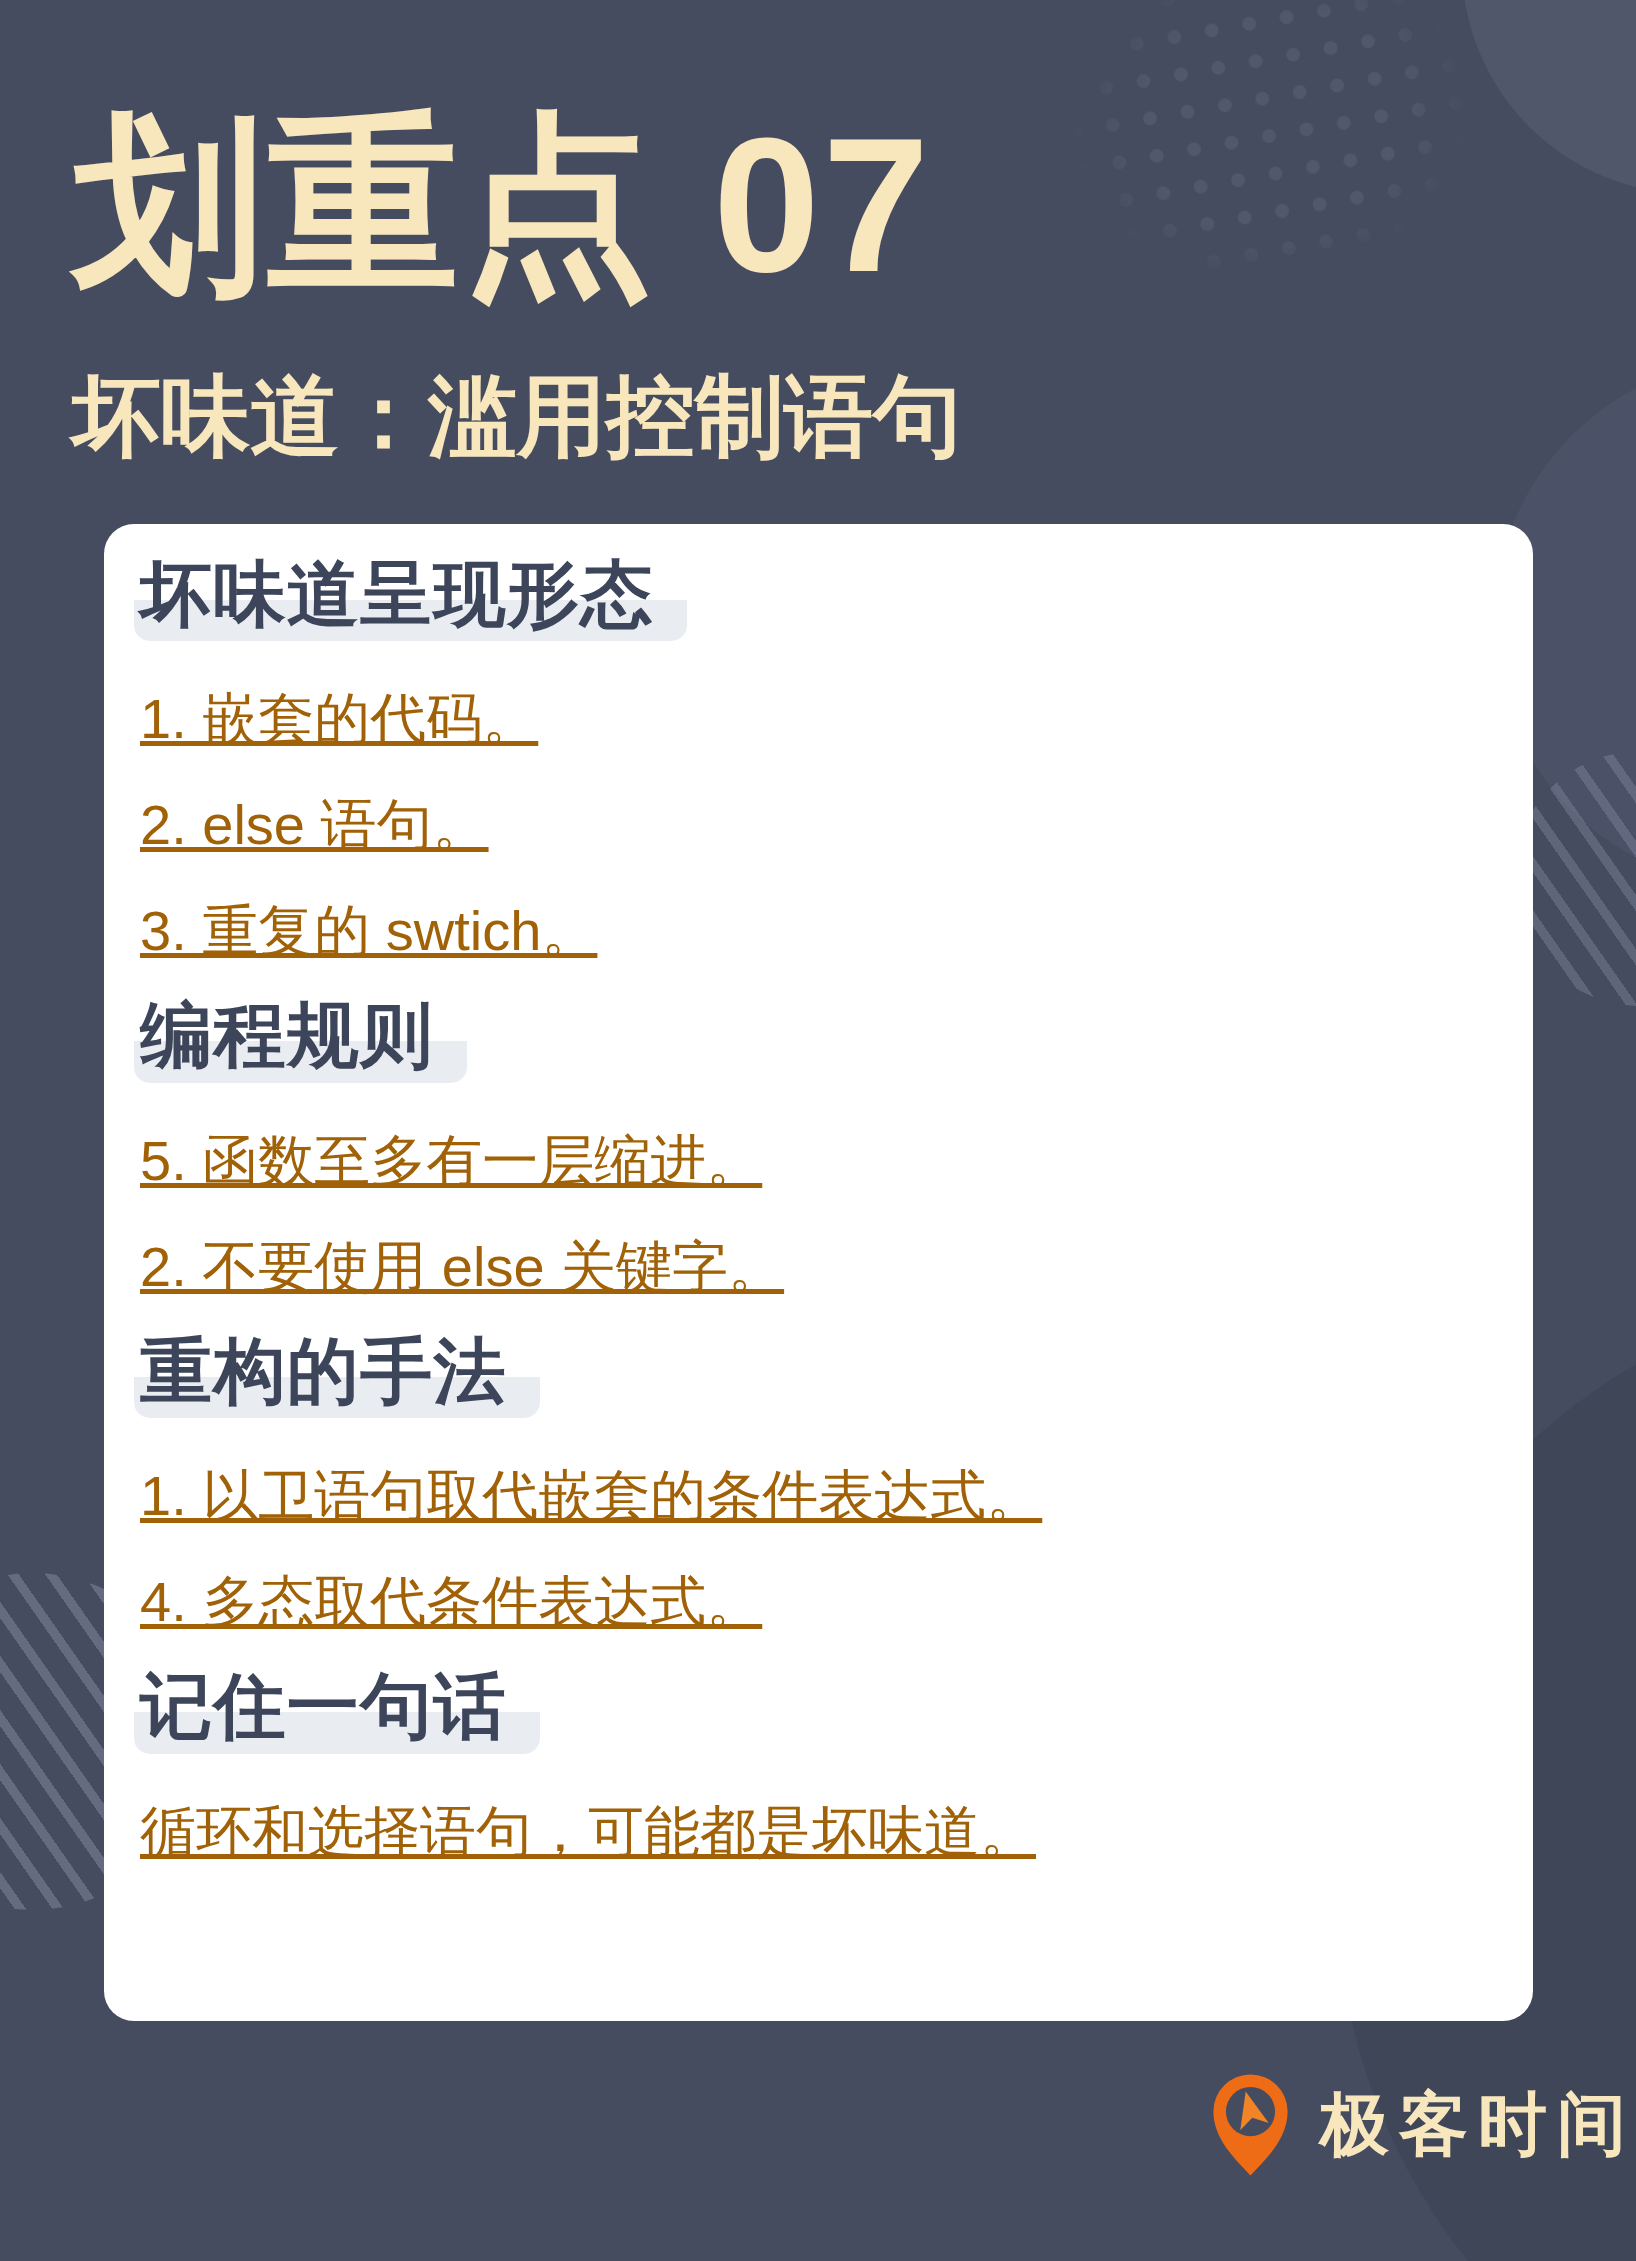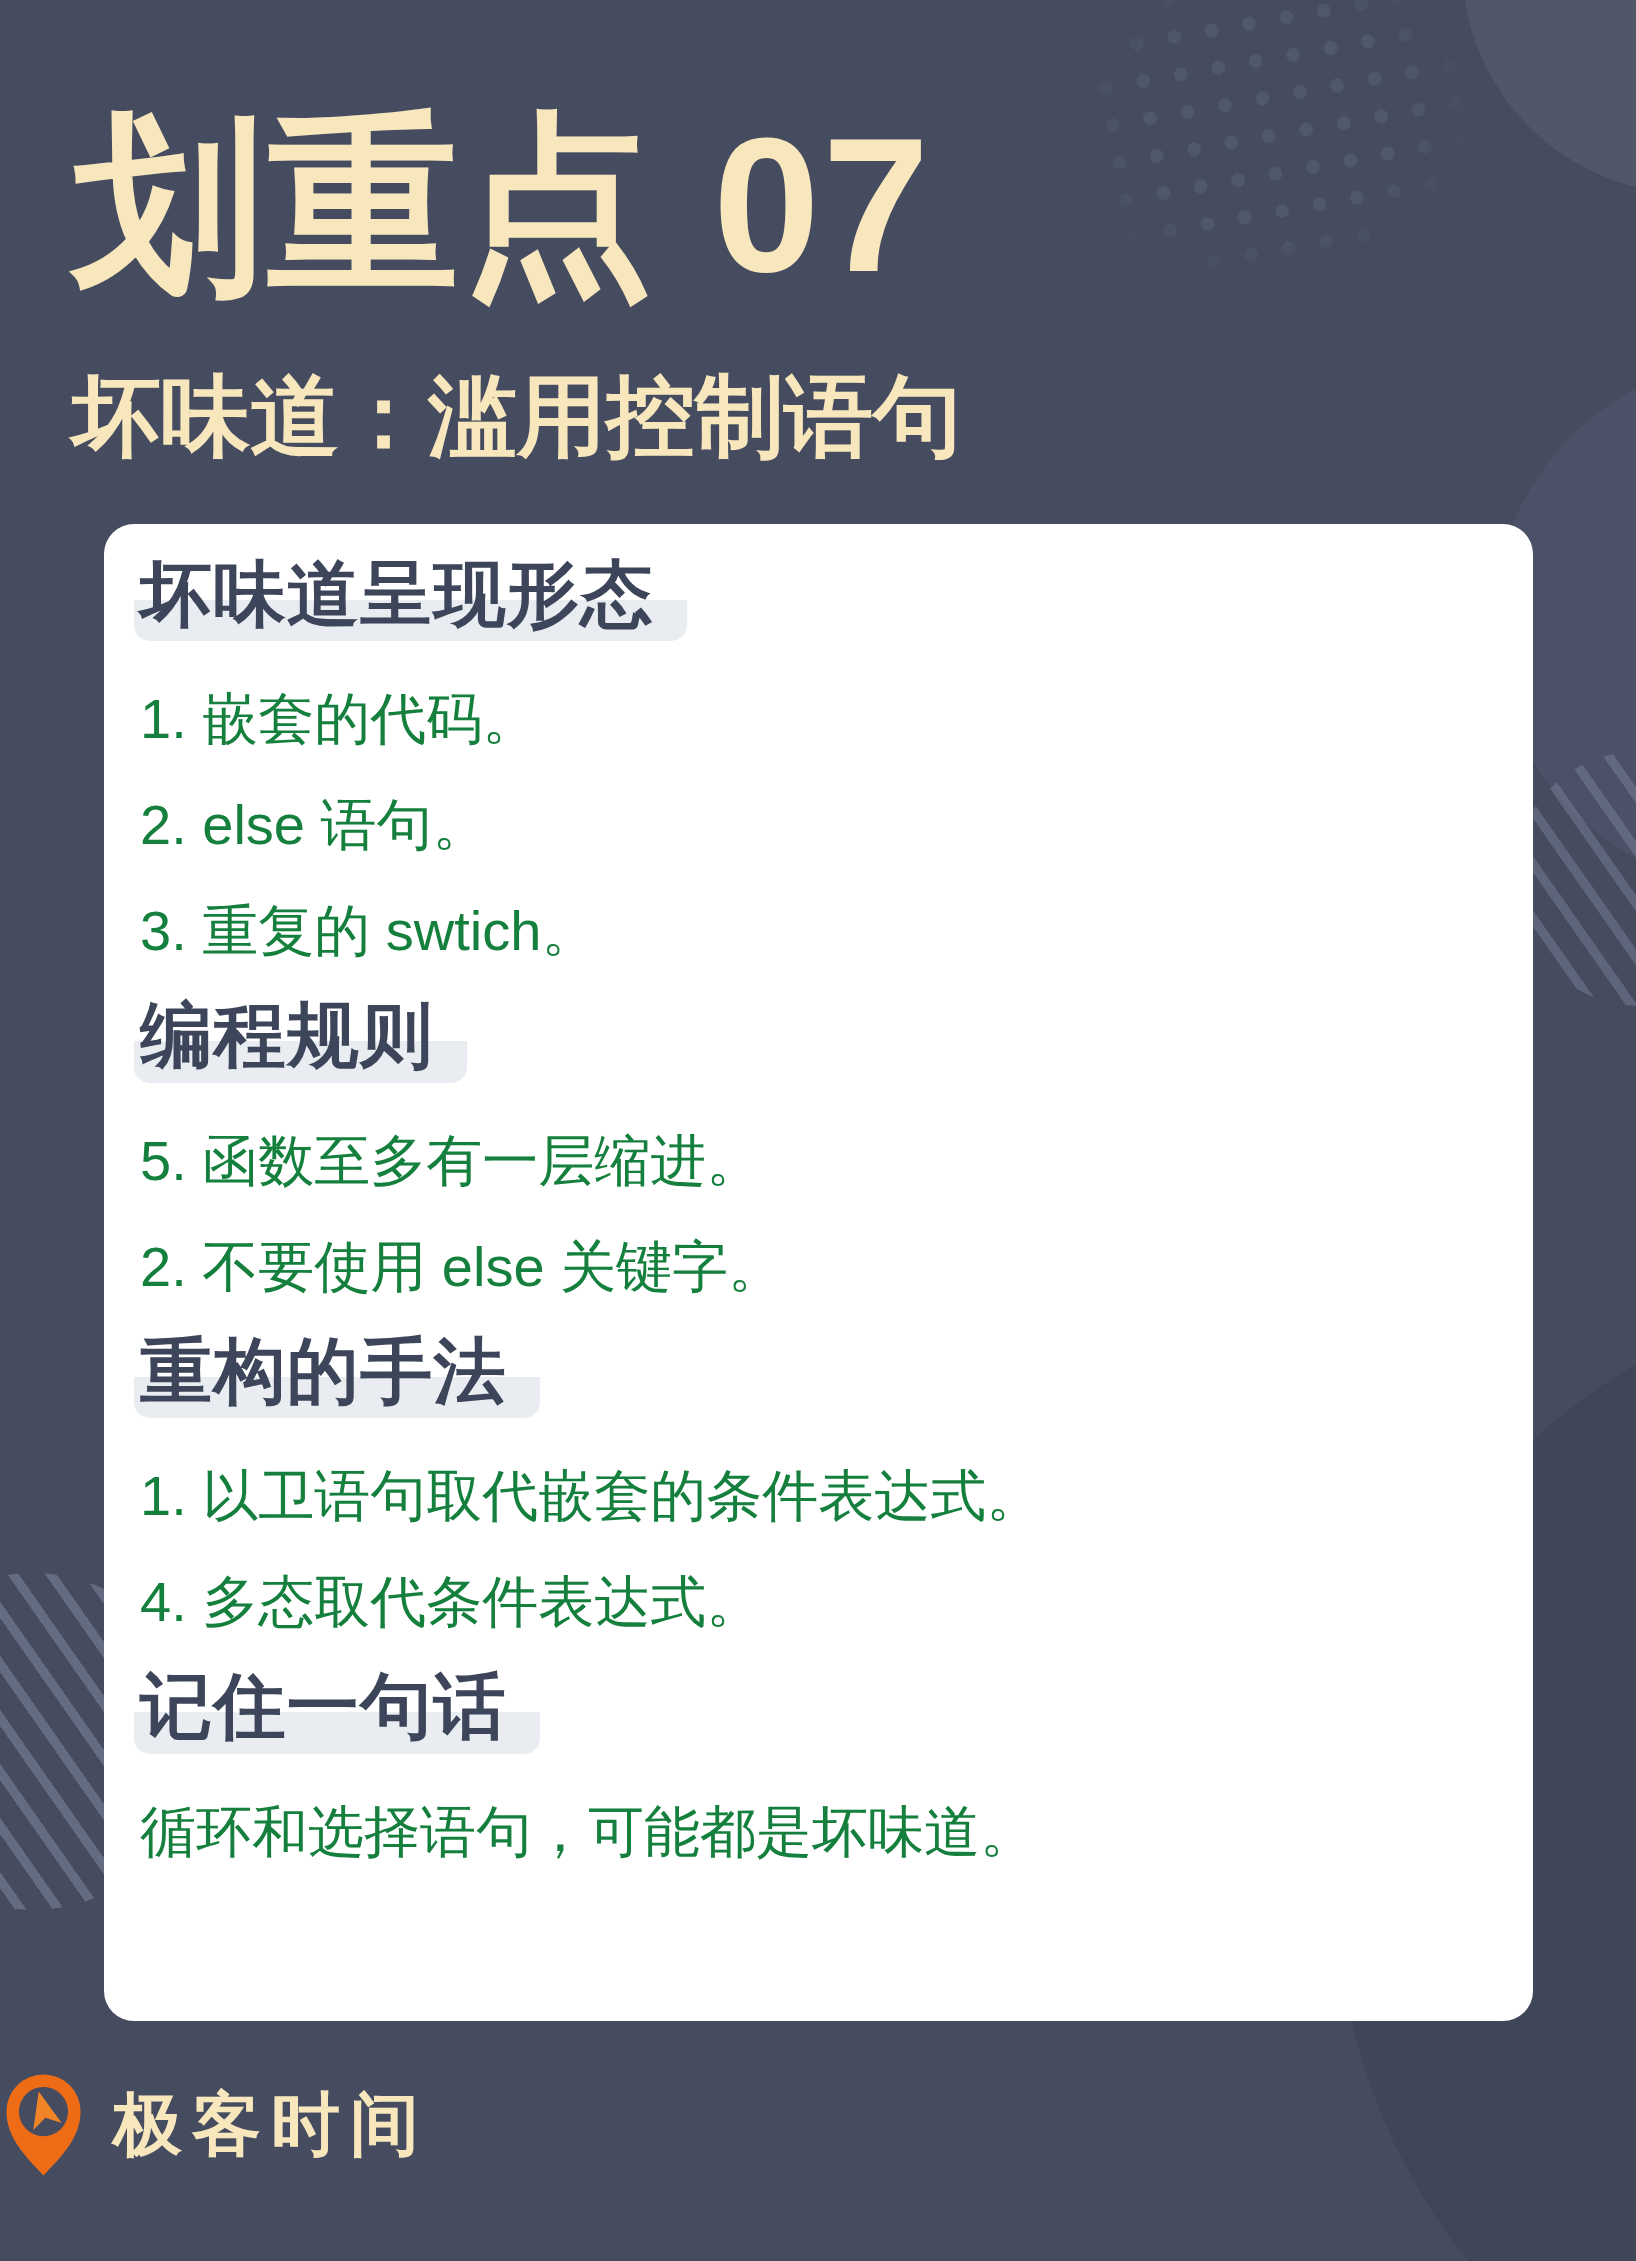--- a/index.html
+++ b/index.html
@@ -54,27 +54,27 @@
     color:#3d455a; letter-spacing:1.4px; white-space:nowrap;
   }
   .section-title:not(:first-child) { margin-top:40px; }
   .section-title .hl {
     background:linear-gradient(180deg, rgba(0,0,0,0) 50%, #e9edf2 50%);
     border-radius:15.8px; padding:0 33px 11.5px 5.7px; margin-left:-5.7px;
     display:inline-block;
   }
   .item {
     margin:50px 0 0 0; font-size:56px; line-height:1;
-    color:#15803d; white-space:nowrap;
+    color:#a16207; white-space:nowrap;text-decoration:underline;
   }
 
   
   .footer {
     position:relative; height:208px;
-    display:flex; align-items:center; justify-content:flex-start; gap:26px;
+    display:flex; align-items:center; justify-content:flex-end; gap:26px;
   }
   .logo-wrap { width:87px; height:107px; display:inline-flex; }
   .brand {
     font-size:69px; font-weight:700; color:#f8e6bd; letter-spacing:10px;
     line-height:1; white-space:nowrap;
   }
 </style>
 </head>
 <body>
 

